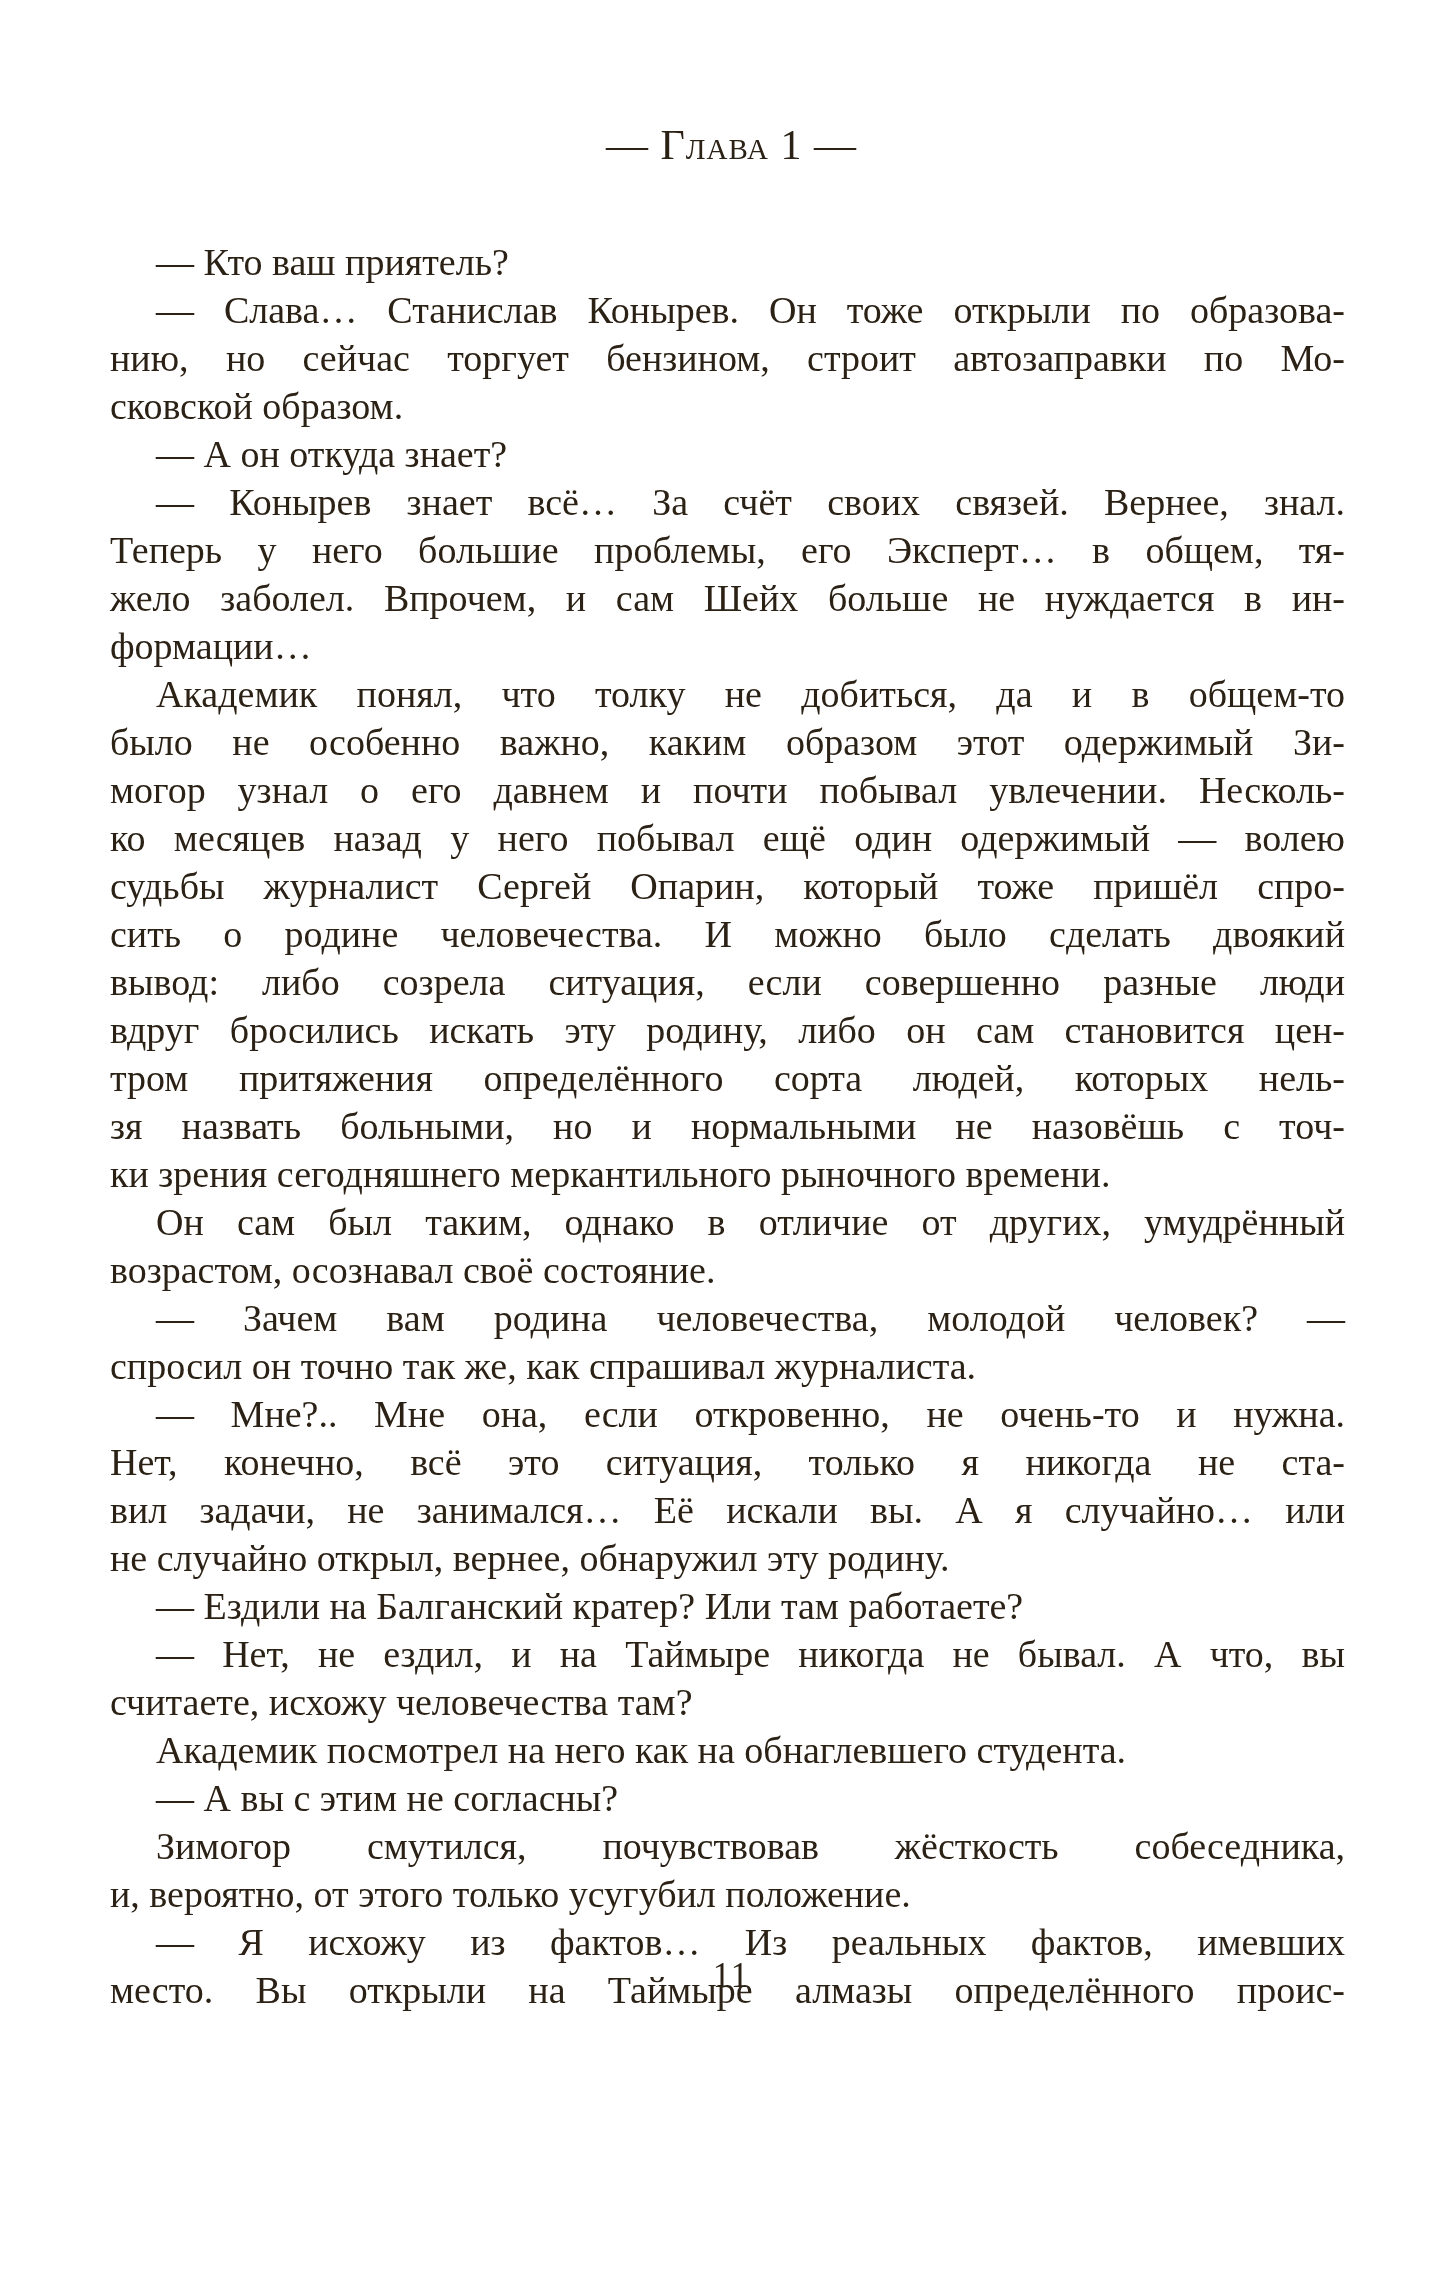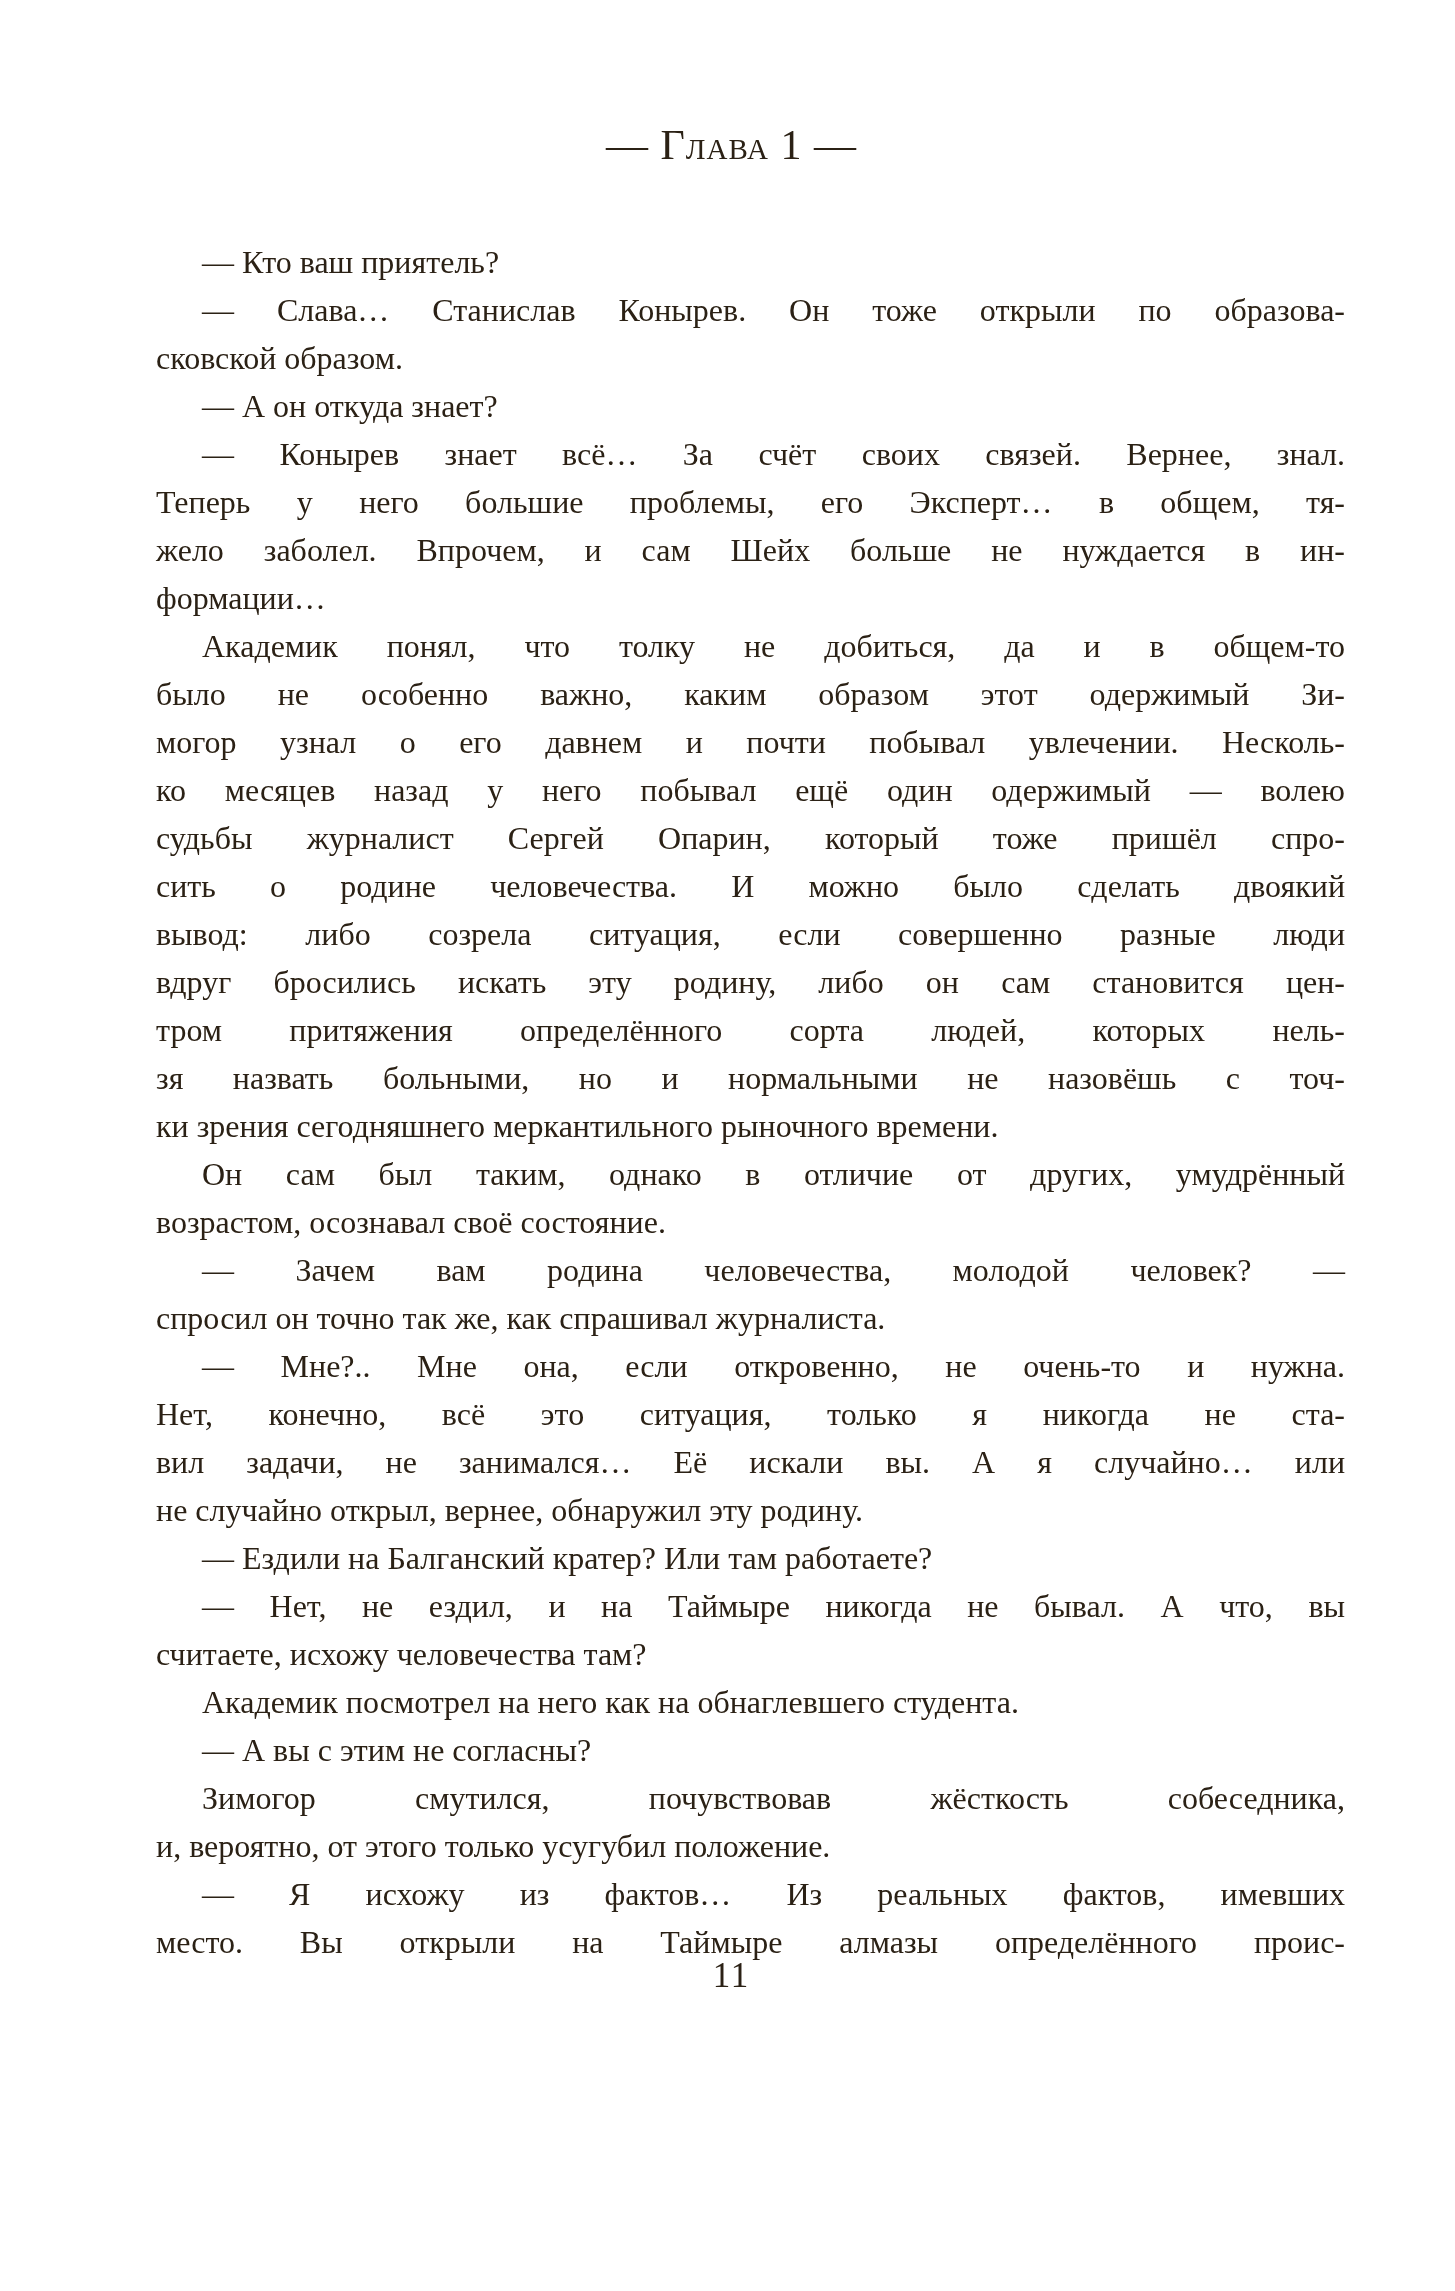--- a/index.html
+++ b/index.html
@@ -26,26 +26,25 @@
     font-variant: small-caps;
     letter-spacing: 1px;
   }
   .text-block {
     position: absolute;
     top: 238px;
     left: 110px;
     width: 1235px;
   }
   .line {
-    font-size: 32px;
+    font-size: 38px;
     line-height: 48px;
     white-space: normal;
     text-align: justify;
     text-align-last: justify;
-    margin-left: 46px;
   }
   .line.plast {
     text-align-last: left;
   }
   .line.pfirst {
     text-indent: 46px;
   }
   .page-number {
     position: absolute;
     top: 1956px;
@@ -58,20 +57,21 @@
 </style>
 </head>
 <body style="background: rgb(255, 255, 255);">
 
 <div class="book-page" style="color: rgb(43, 33, 21); padding-left: 8px;">
   <div class="chapter-heading">— Глава 1 —</div>
 
   <div class="text-block" id="text-block">
       <div class="line pfirst plast">— Кто ваш приятель?</div>
       <div class="line pfirst">— Слава… Станислав Конырев. Он тоже открыли по образова-</div>
+      <div class="line">нию, но сейчас торгует бензином, строит автозаправки по Мо-</div>
       <div class="line plast">сковской образом.</div>
       <div class="line pfirst plast">— А он откуда знает?</div>
       <div class="line pfirst">— Конырев знает всё… За счёт своих связей. Вернее, знал.</div>
       <div class="line">Теперь у него большие проблемы, его Эксперт… в общем, тя-</div>
       <div class="line">жело заболел. Впрочем, и сам Шейх больше не нуждается в ин-</div>
       <div class="line plast">формации…</div>
       <div class="line pfirst">Академик понял, что толку не добиться, да и в общем-то</div>
       <div class="line">было не особенно важно, каким образом этот одержимый Зи-</div>
       <div class="line">могор узнал о его давнем и почти побывал увлечении. Несколь-</div>
       <div class="line">ко месяцев назад у него побывал ещё один одержимый — волею</div>

